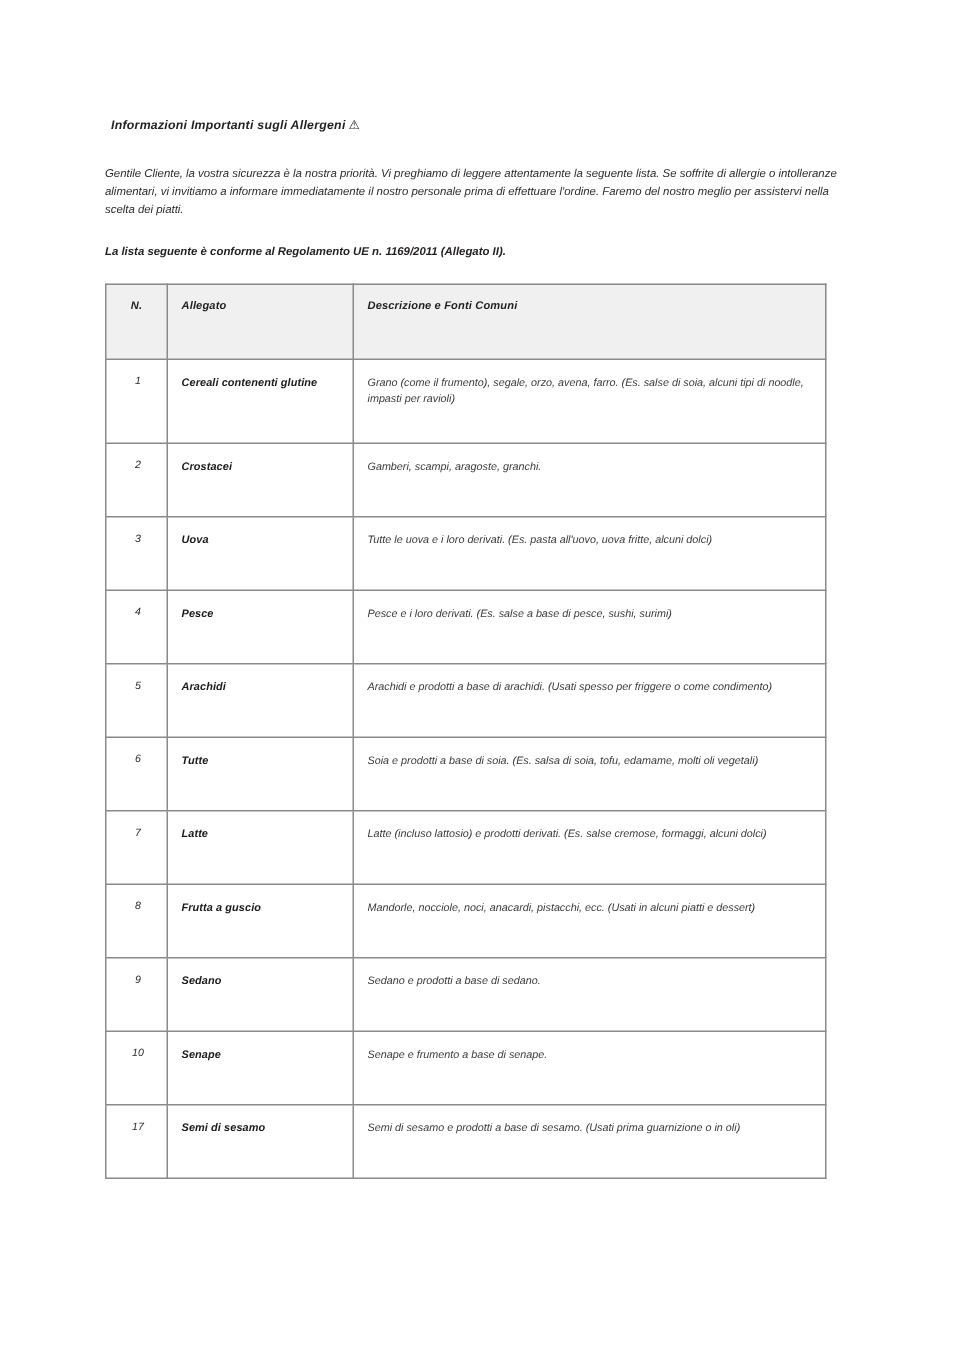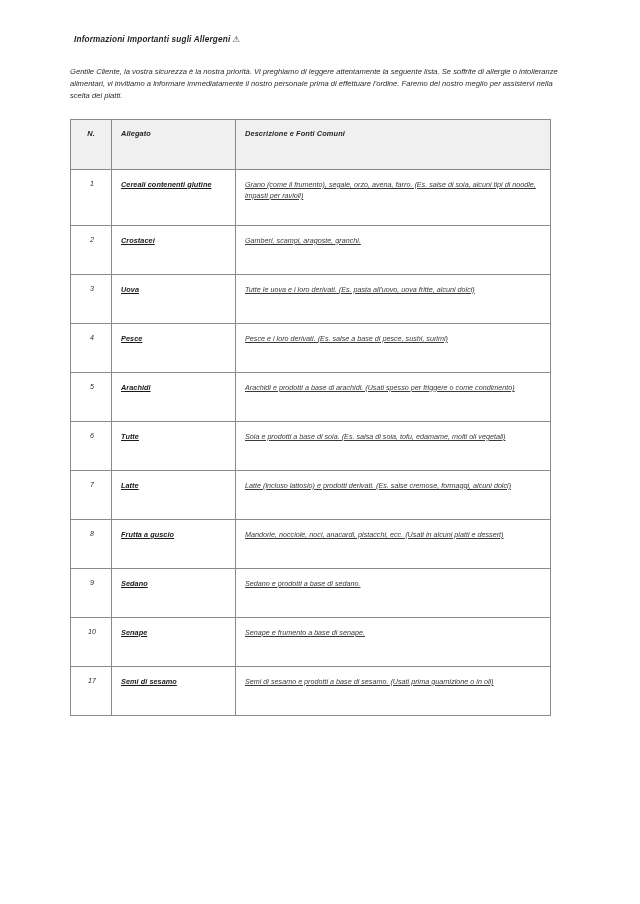--- a/index.html
+++ b/index.html
@@ -12,21 +12,21 @@
     background: #ffffff;
     font-family: "Liberation Sans", sans-serif;
     color: #231f20;
     -webkit-font-smoothing: antialiased;
   }
   .page {
     position: relative;
     width: 640px;
     height: 904px;
     box-sizing: border-box;
-    padding: 34px 70px 0 70px;
+    padding: 78px 70px 0 70px;
   }
   .doc-title {
     font-size: 8.2px;
     font-weight: bold;
     font-style: italic;
     letter-spacing: 0.18px;
     color: #231f20;
     margin: 0 0 21px 4px;
     line-height: 1.2;
   }
@@ -101,42 +101,41 @@
     padding-left: 0;
     padding-right: 0;
     font-size: 7.1px;
     color: #2b2b2b;
   }
   td.td-aller {
     font-weight: bold;
     color: #1a1a1a;
     font-size: 7.3px;
     letter-spacing: 0.05px;
-    text-decoration: underline;
   }
   td.td-desc {
     color: #3a3a3a;
     padding-left: 10px;
     padding-right: 12px;
-    text-decoration: underline;
   }
 </style>
 </head>
 <body>
 
 <div class="page">
 
   <h1 class="doc-title">
     <span>Informazioni Importanti sugli Allergeni</span><span class="warn-icon">⚠</span>
   </h1>
 
   <p class="intro">
     <span>Gentile Cliente, la vostra sicurezza è la nostra priorità. Vi preghiamo di leggere attentamente la seguente lista. Se soffrite di allergie o intolleranze alimentari, vi invitiamo a informare immediatamente il nostro personale </span><b>prima di effettuare l'ordine</b><span>. Faremo del nostro meglio per assistervi nella scelta dei piatti.</span>
   </p>
 
+  <p class="regulation">La lista seguente è conforme al Regolamento UE n. 1169/2011 (Allegato II).</p>
 
   <table class="allergen-table">
     <colgroup>
       <col class="c-num">
       <col class="c-aller">
       <col class="c-desc">
     </colgroup>
     <thead>
       <tr>
         <th class="th-num">N.</th>

